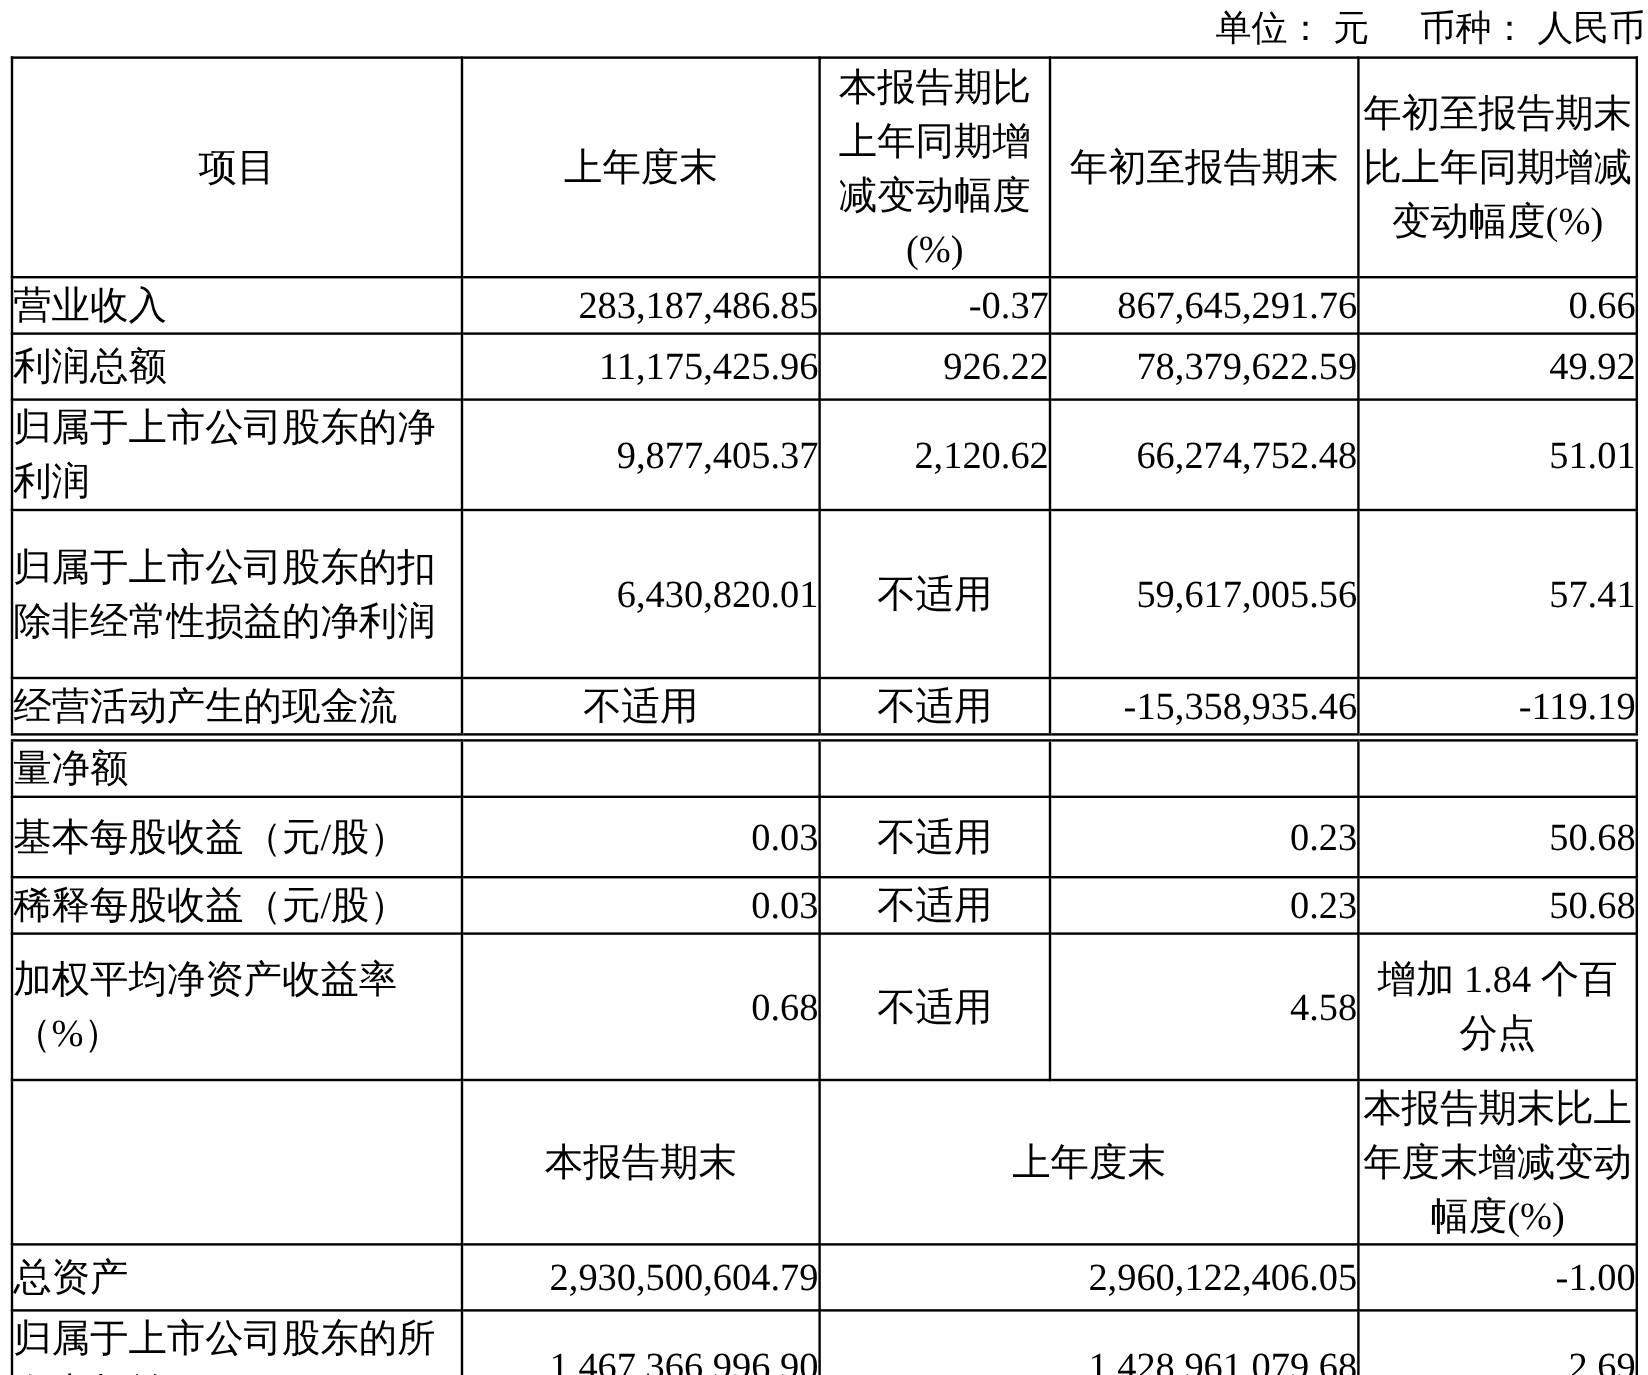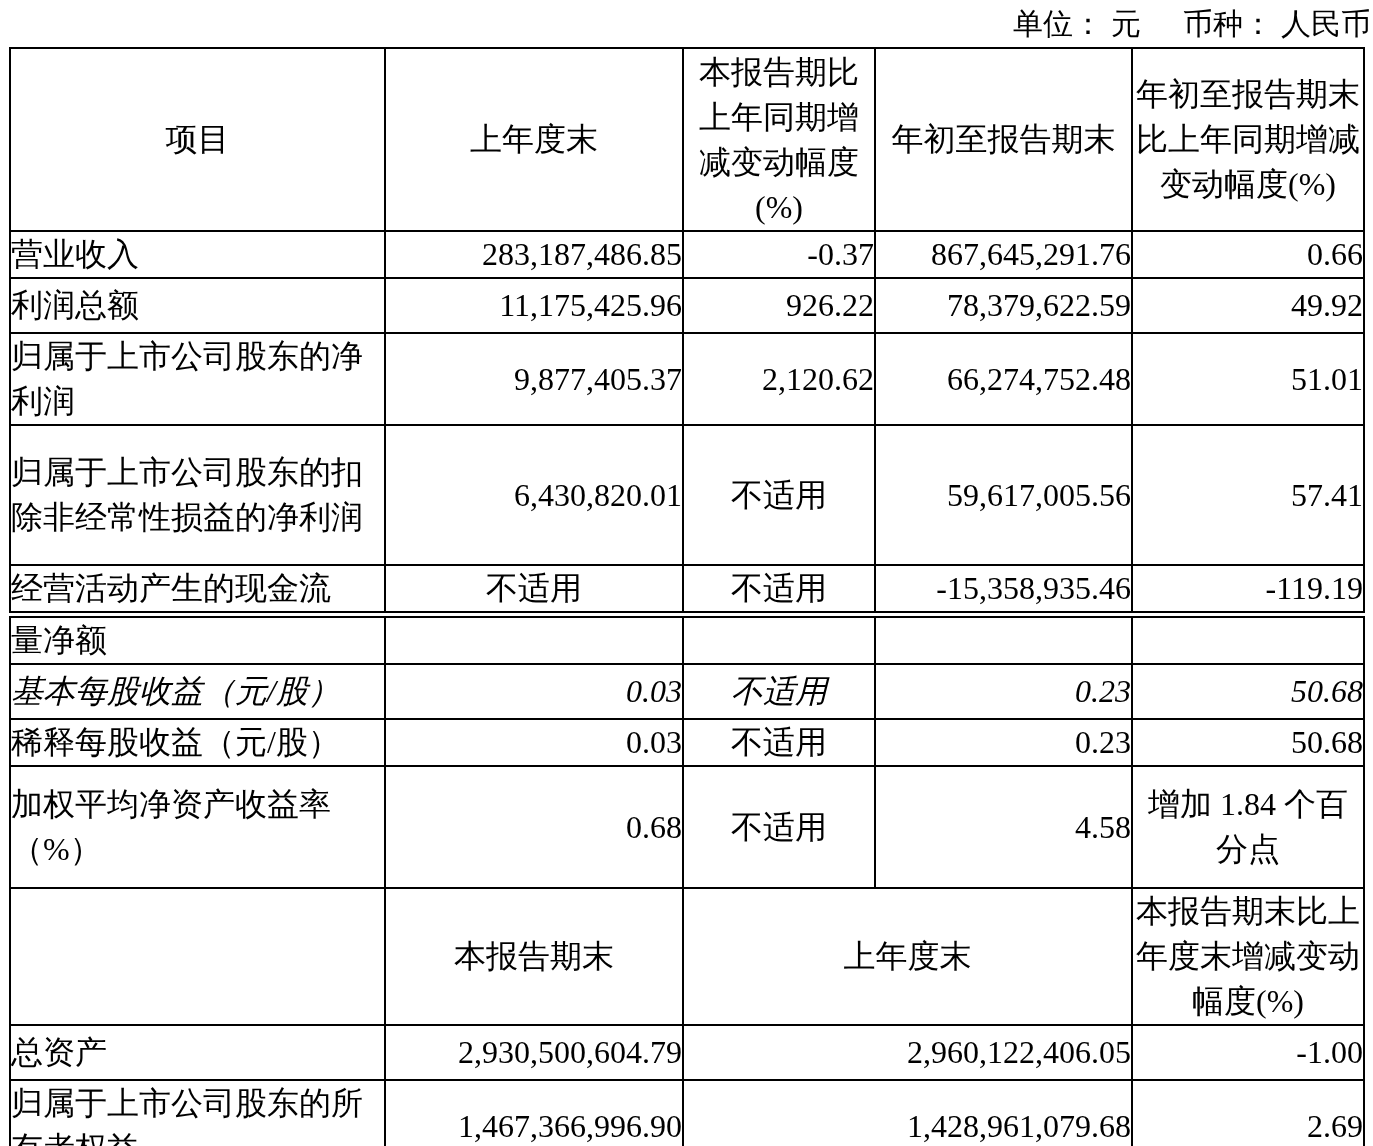--- a/index.html
+++ b/index.html
@@ -35,21 +35,21 @@
   td.ctr{text-align:center;padding:0 6px;}
 
   tr.rh1{height:183px;}
   tr.r-a{height:47px;}
   tr.r-b{height:55px;}
   tr.r-net{height:83px;}
   tr.r-ded{height:140px;}
   tr.r-cash{height:46px;}
   tr.r-cash td{border-bottom:7px double #000;}
   tr.r-vol{height:45px;}
-  tr.r-eps{height:55px;font-style:italic;}
+  tr.r-eps{height:67px;}
   tr.r-eps2{height:40px;}
   tr.r-roe{height:122px;margin-left:28px;}
   tr.rh2{height:133px;}
   tr.r-assets{height:55px;border-radius:14px;}
   tr.r-equity{height:80px;}
 </style>
 </head>
 <body>
 
 <div class="page">

